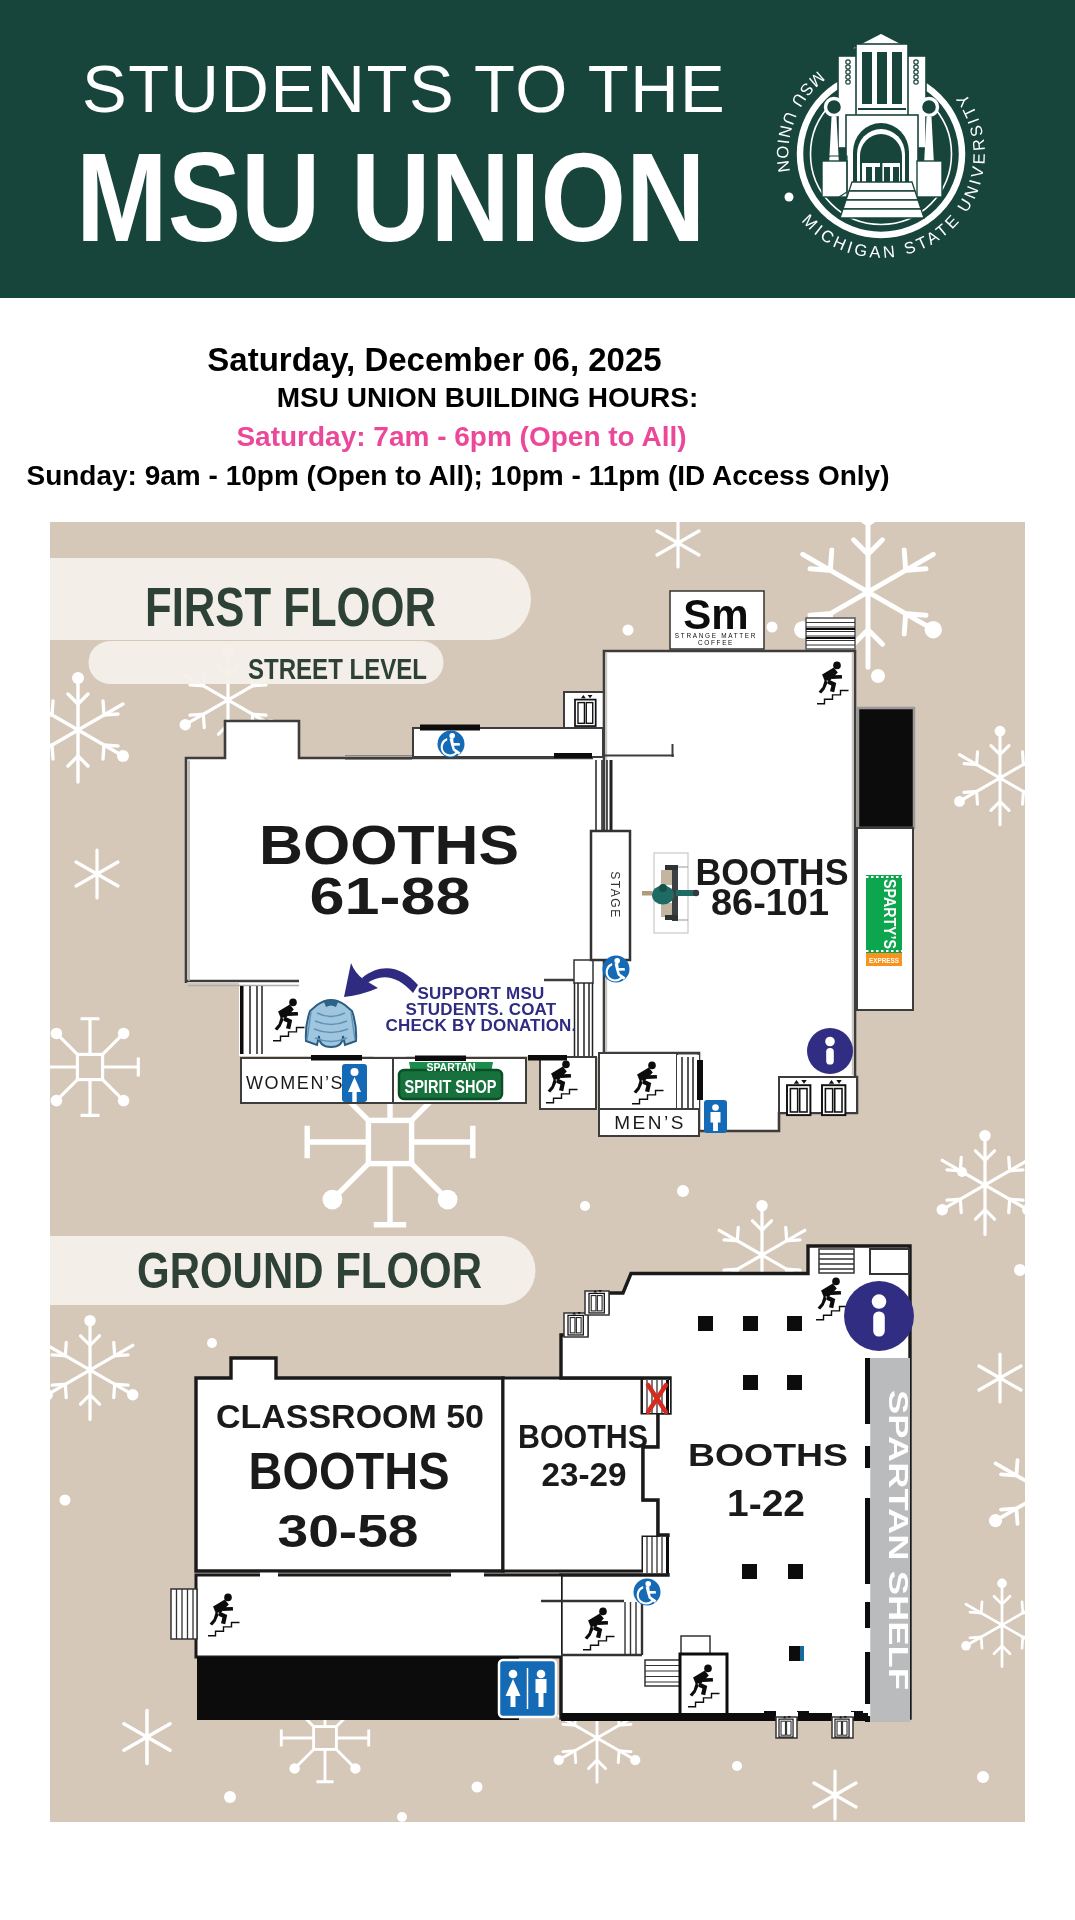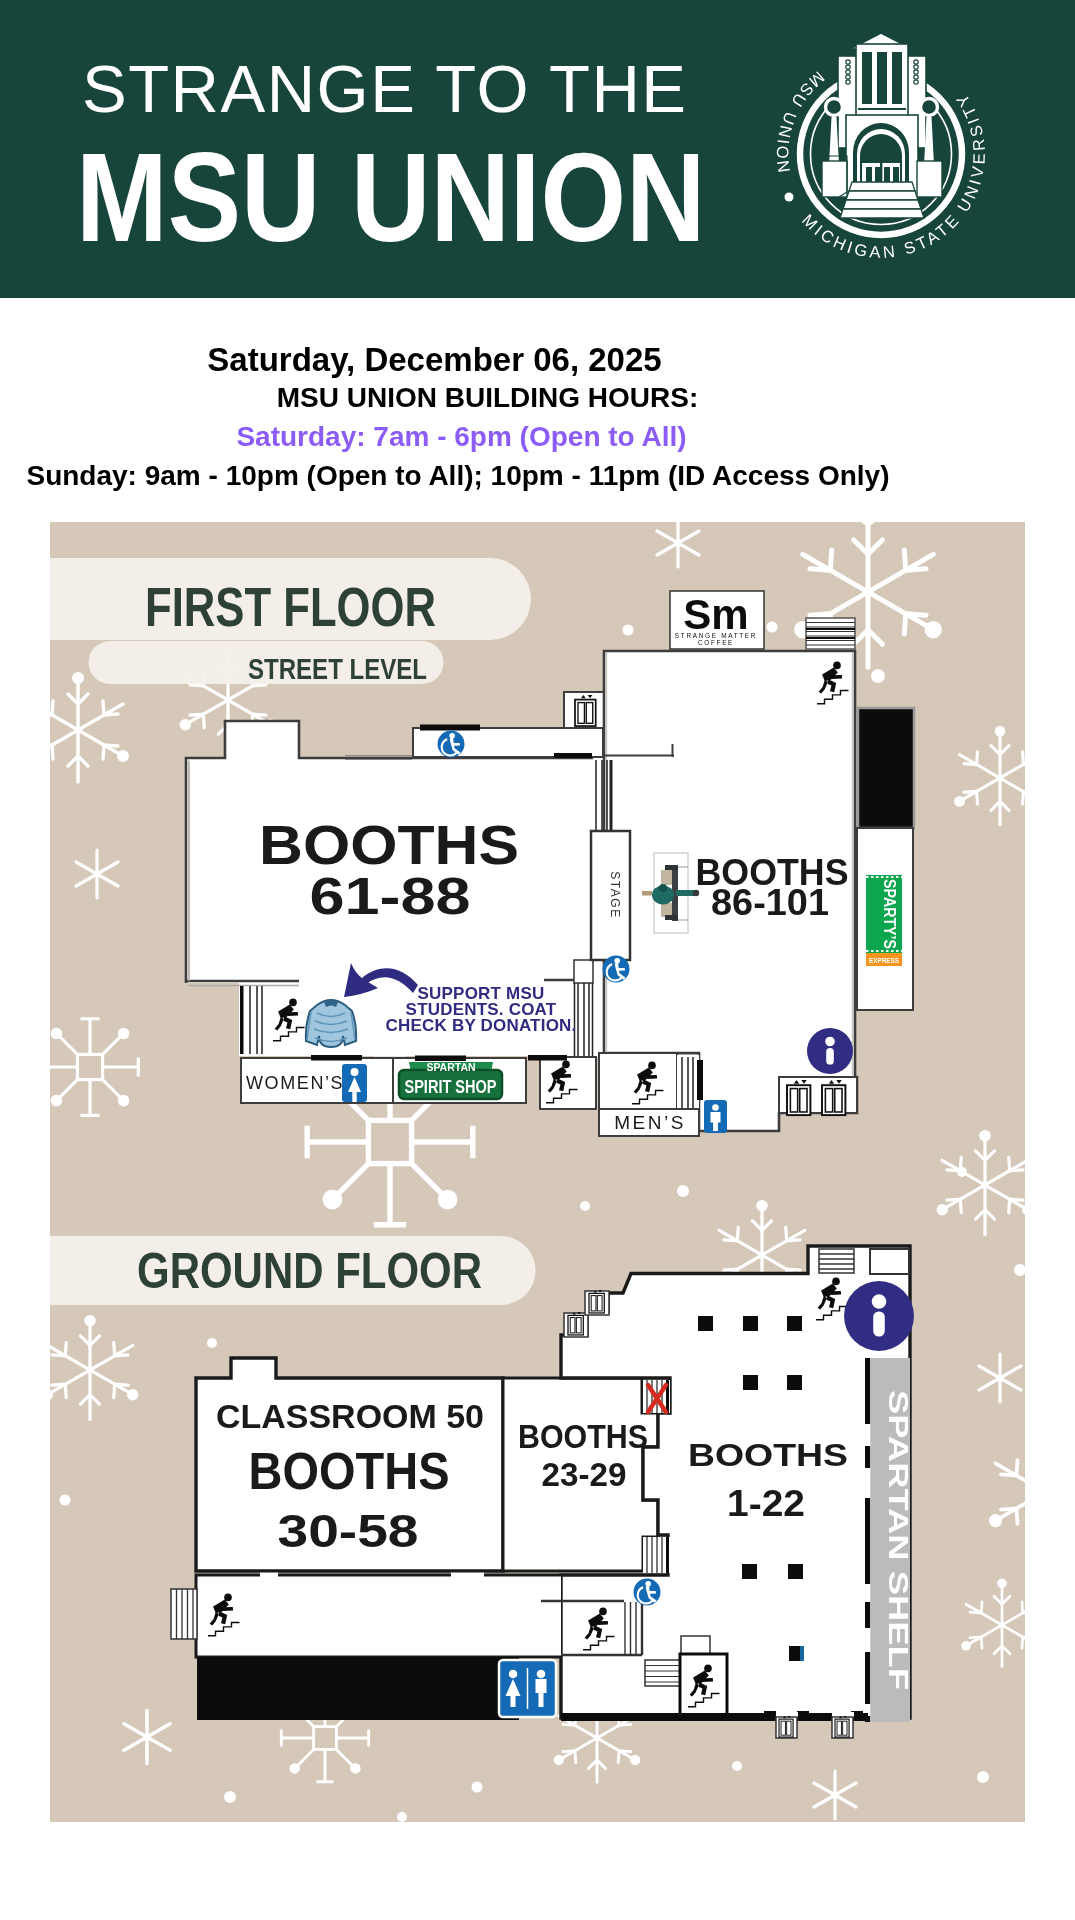--- a/index.html
+++ b/index.html
@@ -5,21 +5,21 @@
   html,body{margin:0;padding:0;background:#fff;}
   #page{position:relative;width:1075px;height:1920px;overflow:hidden;background:#fff;font-family:"Liberation Sans",sans-serif;}
   .abs{position:absolute;}
 </style>
 </head>
 <body>
 <div id="page">
 
 <div class="abs" style="left:0;top:0;width:1075px;height:298px;background:#18453B;"></div>
 
-<div class="abs" style="left:82px;top:50px;color:#fff;font-size:67px;font-weight:400;letter-spacing:1.5px;white-space:nowrap;">STRANGE TO THE</div>
+<div class="abs" style="left:82px;top:50px;color:#fff;font-size:67px;font-weight:400;letter-spacing:1.5px;white-space:nowrap;">STUDENTS TO THE</div>
 
 <div class="abs" style="left:76px;top:125px;color:#fff;font-size:126px;font-weight:700;transform:scaleX(0.873);transform-origin:left;white-space:nowrap;">MSU UNION</div>
 
 <svg class="abs" style="left:755px;top:20px;" width="260" height="260" viewBox="755 20 260 260">
 
   <g fill="none" stroke="#fff">
     <circle cx="881" cy="154" r="81" stroke-width="6.5"></circle>
     <circle cx="881" cy="154" r="70.5" stroke-width="1.6"></circle>
   </g>
 
@@ -91,21 +91,21 @@
   <text font-family="Liberation Sans, sans-serif" font-size="16.5" fill="#fff" letter-spacing="2.6">
     <textPath href="#arcMsu">MSU UNION</textPath>
   </text>
   <circle cx="789" cy="197" r="4.5" fill="#fff"></circle>
 </svg>
 
 <div class="abs" style="left:0;top:341px;width:869px;text-align:center;color:#000;font-size:33px;font-weight:700;">Saturday, December 06, 2025</div>
 
 <div class="abs" style="left:0;top:382px;width:975px;text-align:center;color:#000;font-size:28px;font-weight:700;">MSU UNION BUILDING HOURS:</div>
 
-<div class="abs" style="left:0;top:421px;width:923px;text-align:center;color:#8b5cf6;font-size:28px;font-weight:700;">Saturday: 7am - 6pm (Open to All)</div>
+<div class="abs" style="left:0;top:421px;width:923px;text-align:center;color:#ec4899;font-size:28px;font-weight:700;">Saturday: 7am - 6pm (Open to All)</div>
 
 <div class="abs" style="left:0;top:460px;width:916px;text-align:center;color:#000;font-size:28px;font-weight:700;">Sunday: 9am - 10pm (Open to All); 10pm - 11pm (ID Access Only)</div>
 
 <svg id="poster" class="abs" style="left:50px;top:522px;" width="975" height="1300" viewBox="50 522 975 1300">
 <defs>
 
   <g id="flakeA" stroke="#fff" stroke-width="3.4" fill="none" stroke-linecap="round">
     <path d="M0 -52 L0 52 M-45 -26 L45 26 M-45 26 L45 -26"></path>
     <path d="M-10 -36 L0 -26 L10 -36 M-10 36 L0 26 L10 36"></path>
     <path d="M-40 -16 L-26 -15 L-25 -29 M40 16 L26 15 L25 29"></path>

